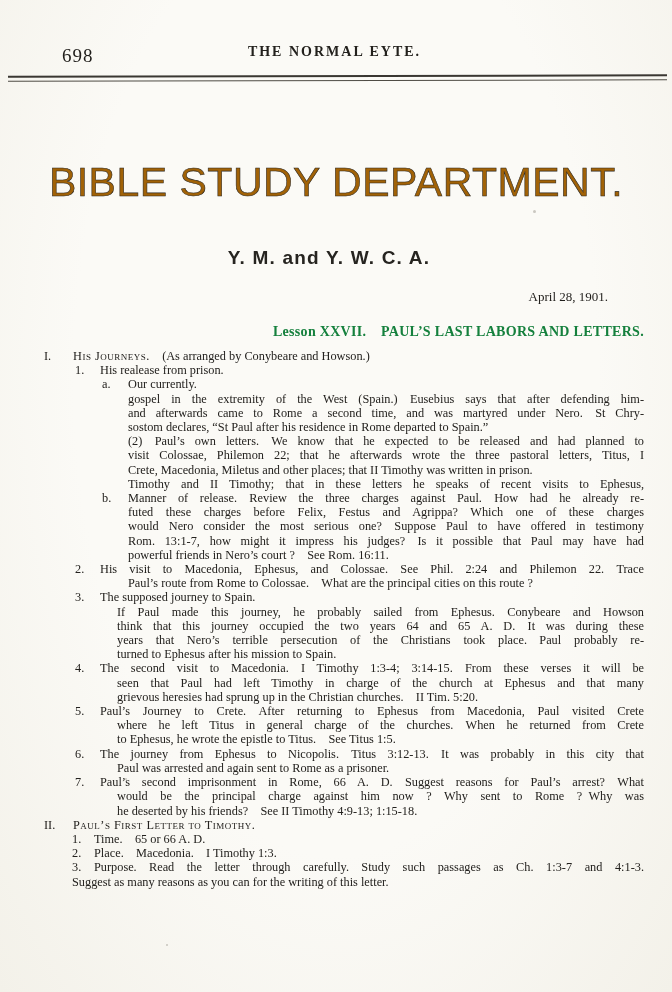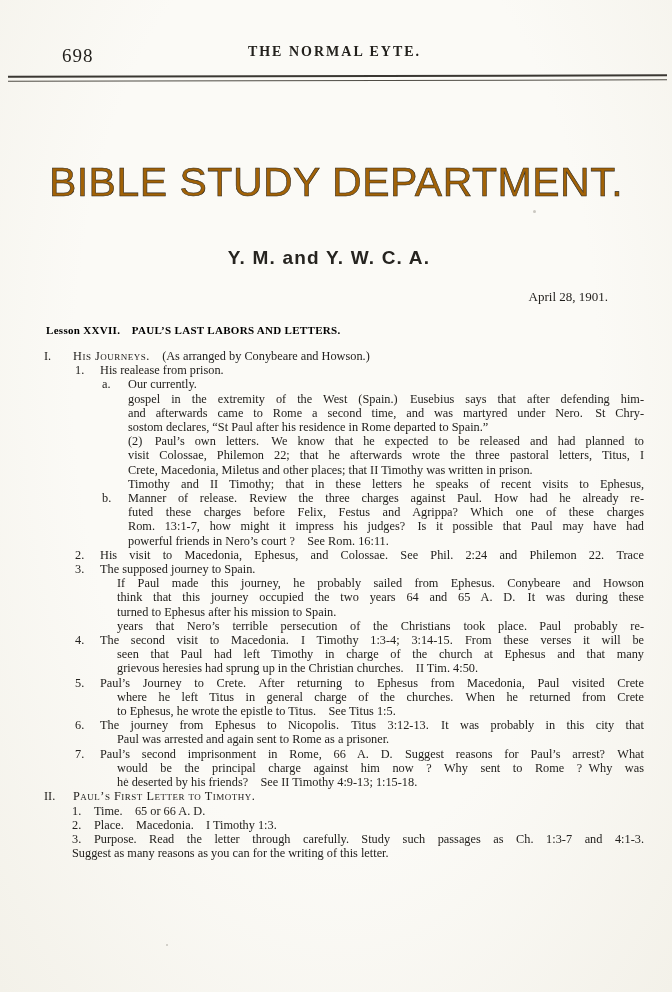--- a/index.html
+++ b/index.html
@@ -15,22 +15,22 @@
   .rule{position:absolute;top:75px;left:8px;right:5px;transform:rotate(-0.12deg);}
   .rule .r1{border-top:2.6px solid #3a3732;}
   .rule .r2{border-top:1.2px solid #4f4c45;margin-top:2.6px;}
   .dept-title{position:absolute;top:159px;left:0;right:0;text-align:center;
     font-family:"Liberation Sans", sans-serif;font-size:41px;font-weight:400;
     letter-spacing:.5px;color:#a16207;-webkit-text-stroke:.55px #282521;}
   .org{position:absolute;top:247px;left:0;right:14px;text-align:center;
     font-family:"Liberation Sans", sans-serif;font-weight:700;font-size:19px;
     letter-spacing:1.2px;color:#262420;}
   .date{position:absolute;top:289px;right:64px;font-size:13px;}
-  .lesson{position:absolute;top:324px;left:46px;width:598px;text-align:left;
-    font-weight:700;font-size:11px;letter-spacing:.3px;color:#000000;}
+  .lesson{position:absolute;top:324px;left:46px;width:598px;text-align:right;
+    font-weight:700;font-size:14px;letter-spacing:.3px;color:#15803d;}
   .outline{position:absolute;top:349px;left:46px;width:598px;
     font-size:12.3px;line-height:14.2px;color:#23211e;}
   .block{position:relative;}
   .marker{position:absolute;top:0;left:var(--m);}
   .line{padding-left:var(--c);}
   .line.first{padding-left:var(--t);}
   .jst{text-align:justify;text-align-last:justify;}
   .sc{font-variant:small-caps;letter-spacing:.5px;}
   .lv-sec{--m:-2px;--t:27px;--c:27px;}
   .lv-n1{--m:29px;--t:54px;--c:82px;}
@@ -77,42 +77,44 @@
     <div class="block lv-p1">
       <div class="line first jst">(2)  Paul’s own letters.  We know that he expected to be released and had planned to</div>
       <div class="line jst">visit Colossae, Philemon 22; that he afterwards wrote the three pastoral letters, Titus, I</div>
       <div class="line">Crete, Macedonia, Miletus and other places; that II Timothy was written in prison.</div>
       <div class="line jst">Timothy and II Timothy; that in these letters he speaks of recent visits to Ephesus,</div>
     </div>
     <div class="block lv-al">
       <span class="marker">b.</span>
       <div class="line first jst">Manner of release.  Review the three charges against Paul.  How had he already re-</div>
       <div class="line jst">futed these charges before Felix, Festus and Agrippa?  Which one of these charges</div>
+      <div class="line jst">would Nero consider the most serious one?  Suppose Paul to have offered in testimony</div>
       <div class="line jst">Rom. 13:1-7, how might it impress his judges?  Is it possible that Paul may have had</div>
       <div class="line">powerful friends in Nero’s court ?  See Rom. 16:11.</div>
     </div>
     <div class="block lv-n1">
       <span class="marker">2.</span>
       <div class="line first jst">His visit to Macedonia, Ephesus, and Colossae.  See Phil. 2:24 and Philemon 22.  Trace</div>
+      <div class="line">Paul’s route from Rome to Colossae.  What are the principal cities on this route ?</div>
     </div>
     <div class="block lv-n1b">
       <span class="marker">3.</span>
       <div class="line first">The supposed journey to Spain.</div>
     </div>
     <div class="block lv-p1b">
       <div class="line first jst">If Paul made this journey, he probably sailed from Ephesus.  Conybeare and Howson</div>
       <div class="line jst">think that this journey occupied the two years 64 and 65 A. D.  It was during these</div>
+      <div class="line jst">years that Nero’s terrible persecution of the Christians took place.  Paul probably re-</div>
       <div class="line">turned to Ephesus after his mission to Spain.</div>
-      <div class="line jst">years that Nero’s terrible persecution of the Christians took place.  Paul probably re-</div>
     </div>
     <div class="block lv-n1b">
       <span class="marker">4.</span>
       <div class="line first jst">The second visit to Macedonia.  I Timothy 1:3-4; 3:14-15.  From these verses it will be</div>
       <div class="line jst">seen that Paul had left Timothy in charge of the church at Ephesus and that many</div>
-      <div class="line">grievous heresies had sprung up in the Christian churches.  II Tim. 4:50.</div>
+      <div class="line">grievous heresies had sprung up in the Christian churches.  II Tim. 5:20.</div>
     </div>
     <div class="block lv-n1b">
       <span class="marker">5.</span>
       <div class="line first jst">Paul’s Journey to Crete.  After returning to Ephesus from Macedonia, Paul visited Crete</div>
       <div class="line jst">where he left Titus in general charge of the churches.  When he returned from Crete</div>
       <div class="line">to Ephesus, he wrote the epistle to Titus.  See Titus 1:5.</div>
     </div>
     <div class="block lv-n1b">
       <span class="marker">6.</span>
       <div class="line first jst">The journey from Ephesus to Nicopolis.  Titus 3:12-13.  It was probably in this city that</div>

